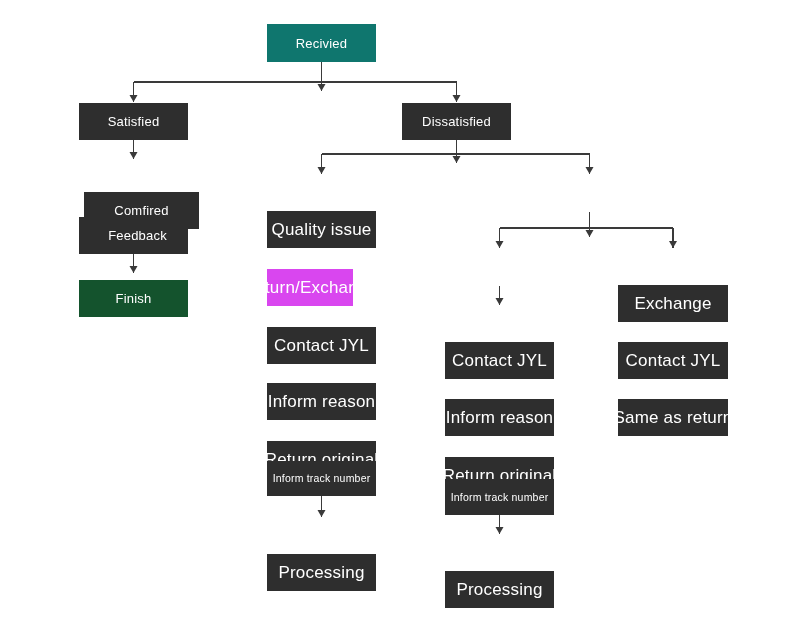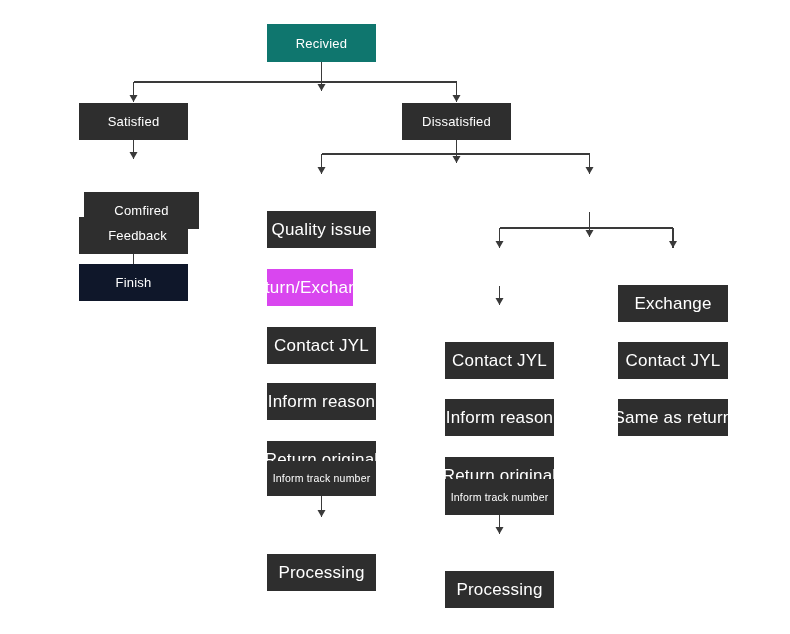--- a/index.html
+++ b/index.html
@@ -104,21 +104,21 @@
       <line x1="499.5" y1="228" x2="673" y2="228" stroke="#3a3a3a" stroke-width="1.2" shape-rendering="crispEdges"></line>
       <line x1="499.5" y1="228" x2="499.5" y2="248" stroke="#3a3a3a" stroke-width="1.2" shape-rendering="crispEdges"></line>
       <polygon points="495.5,241 503.5,241 499.5,248" fill="#3a3a3a"></polygon>
       <line x1="673" y1="228" x2="673" y2="248" stroke="#3a3a3a" stroke-width="1.2" shape-rendering="crispEdges"></line>
       <polygon points="669,241 677,241 673,248" fill="#3a3a3a"></polygon>
     </svg>
 <div class="node" style="left: 267px; top: 24px; width: 109px; height: 38px; background: #0f766e; color: rgb(255, 255, 255);">Recivied</div>
     <div class="node" style="left: 79px; top: 103px; width: 109px; height: 37px; background: rgb(46, 46, 46); color: rgb(255, 255, 255);">Satisfied</div>
     <div class="node" style="left: 84px; top: 160px; width: 115px; height: 37px; background: rgb(46, 46, 46); color: rgb(255, 255, 255); margin-top: 32px;">Comfired</div>
     <div class="node" style="left: 79px; top: 217px; width: 109px; height: 37px; background: rgb(46, 46, 46); color: rgb(255, 255, 255); padding-left: 8px;">Feedback</div>
-    <div class="node" style="left: 79px; top: 264px; width: 109px; height: 37px; background: #0f172a; color: rgb(255, 255, 255);">Finish</div>
+    <div class="node" style="left: 79px; top: 280px; width: 109px; height: 37px; background: #14532d; color: rgb(255, 255, 255);">Finish</div>
     <div class="node" style="left: 402px; top: 103px; width: 109px; height: 37px; background: rgb(46, 46, 46); color: rgb(255, 255, 255);">Dissatisfied</div>
     <div class="node md" style="left: 267px; top: 175px; width: 109px; height: 37px; background: rgb(46, 46, 46); color: rgb(255, 255, 255);">Quality issue</div>
     <div class="node md" style="left: 267px; top: 233px; width: 86px; height: 37px; background: #d946ef; color: rgb(255, 255, 255);">Return/Exchange</div>
     <div class="node md" style="left: 267px; top: 291px; width: 109px; height: 37px; background: rgb(46, 46, 46); color: rgb(255, 255, 255);">Contact JYL</div>
     <div class="node md" style="left: 267px; top: 347px; width: 109px; height: 37px; background: rgb(46, 46, 46); color: rgb(255, 255, 255);">Inform reason</div>
     <div class="node md" style="left: 267px; top: 405px; width: 109px; height: 37px; background: rgb(46, 46, 46); color: rgb(255, 255, 255);">Return original</div>
     <div class="node sm" style="left: 267px; top: 461px; width: 109px; height: 35px; background: rgb(46, 46, 46); color: rgb(255, 255, 255);">Inform track number</div>
     <div class="node md" style="left: 267px; top: 518px; width: 109px; height: 37px; background: rgb(46, 46, 46); color: rgb(255, 255, 255);">Processing</div>
     <div class="node md" style="left: 445px; top: 306px; width: 109px; height: 37px; background: rgb(46, 46, 46); color: rgb(255, 255, 255);">Contact JYL</div>
     <div class="node md" style="left: 445px; top: 363px; width: 109px; height: 37px; background: rgb(46, 46, 46); color: rgb(255, 255, 255);">Inform reason</div>

